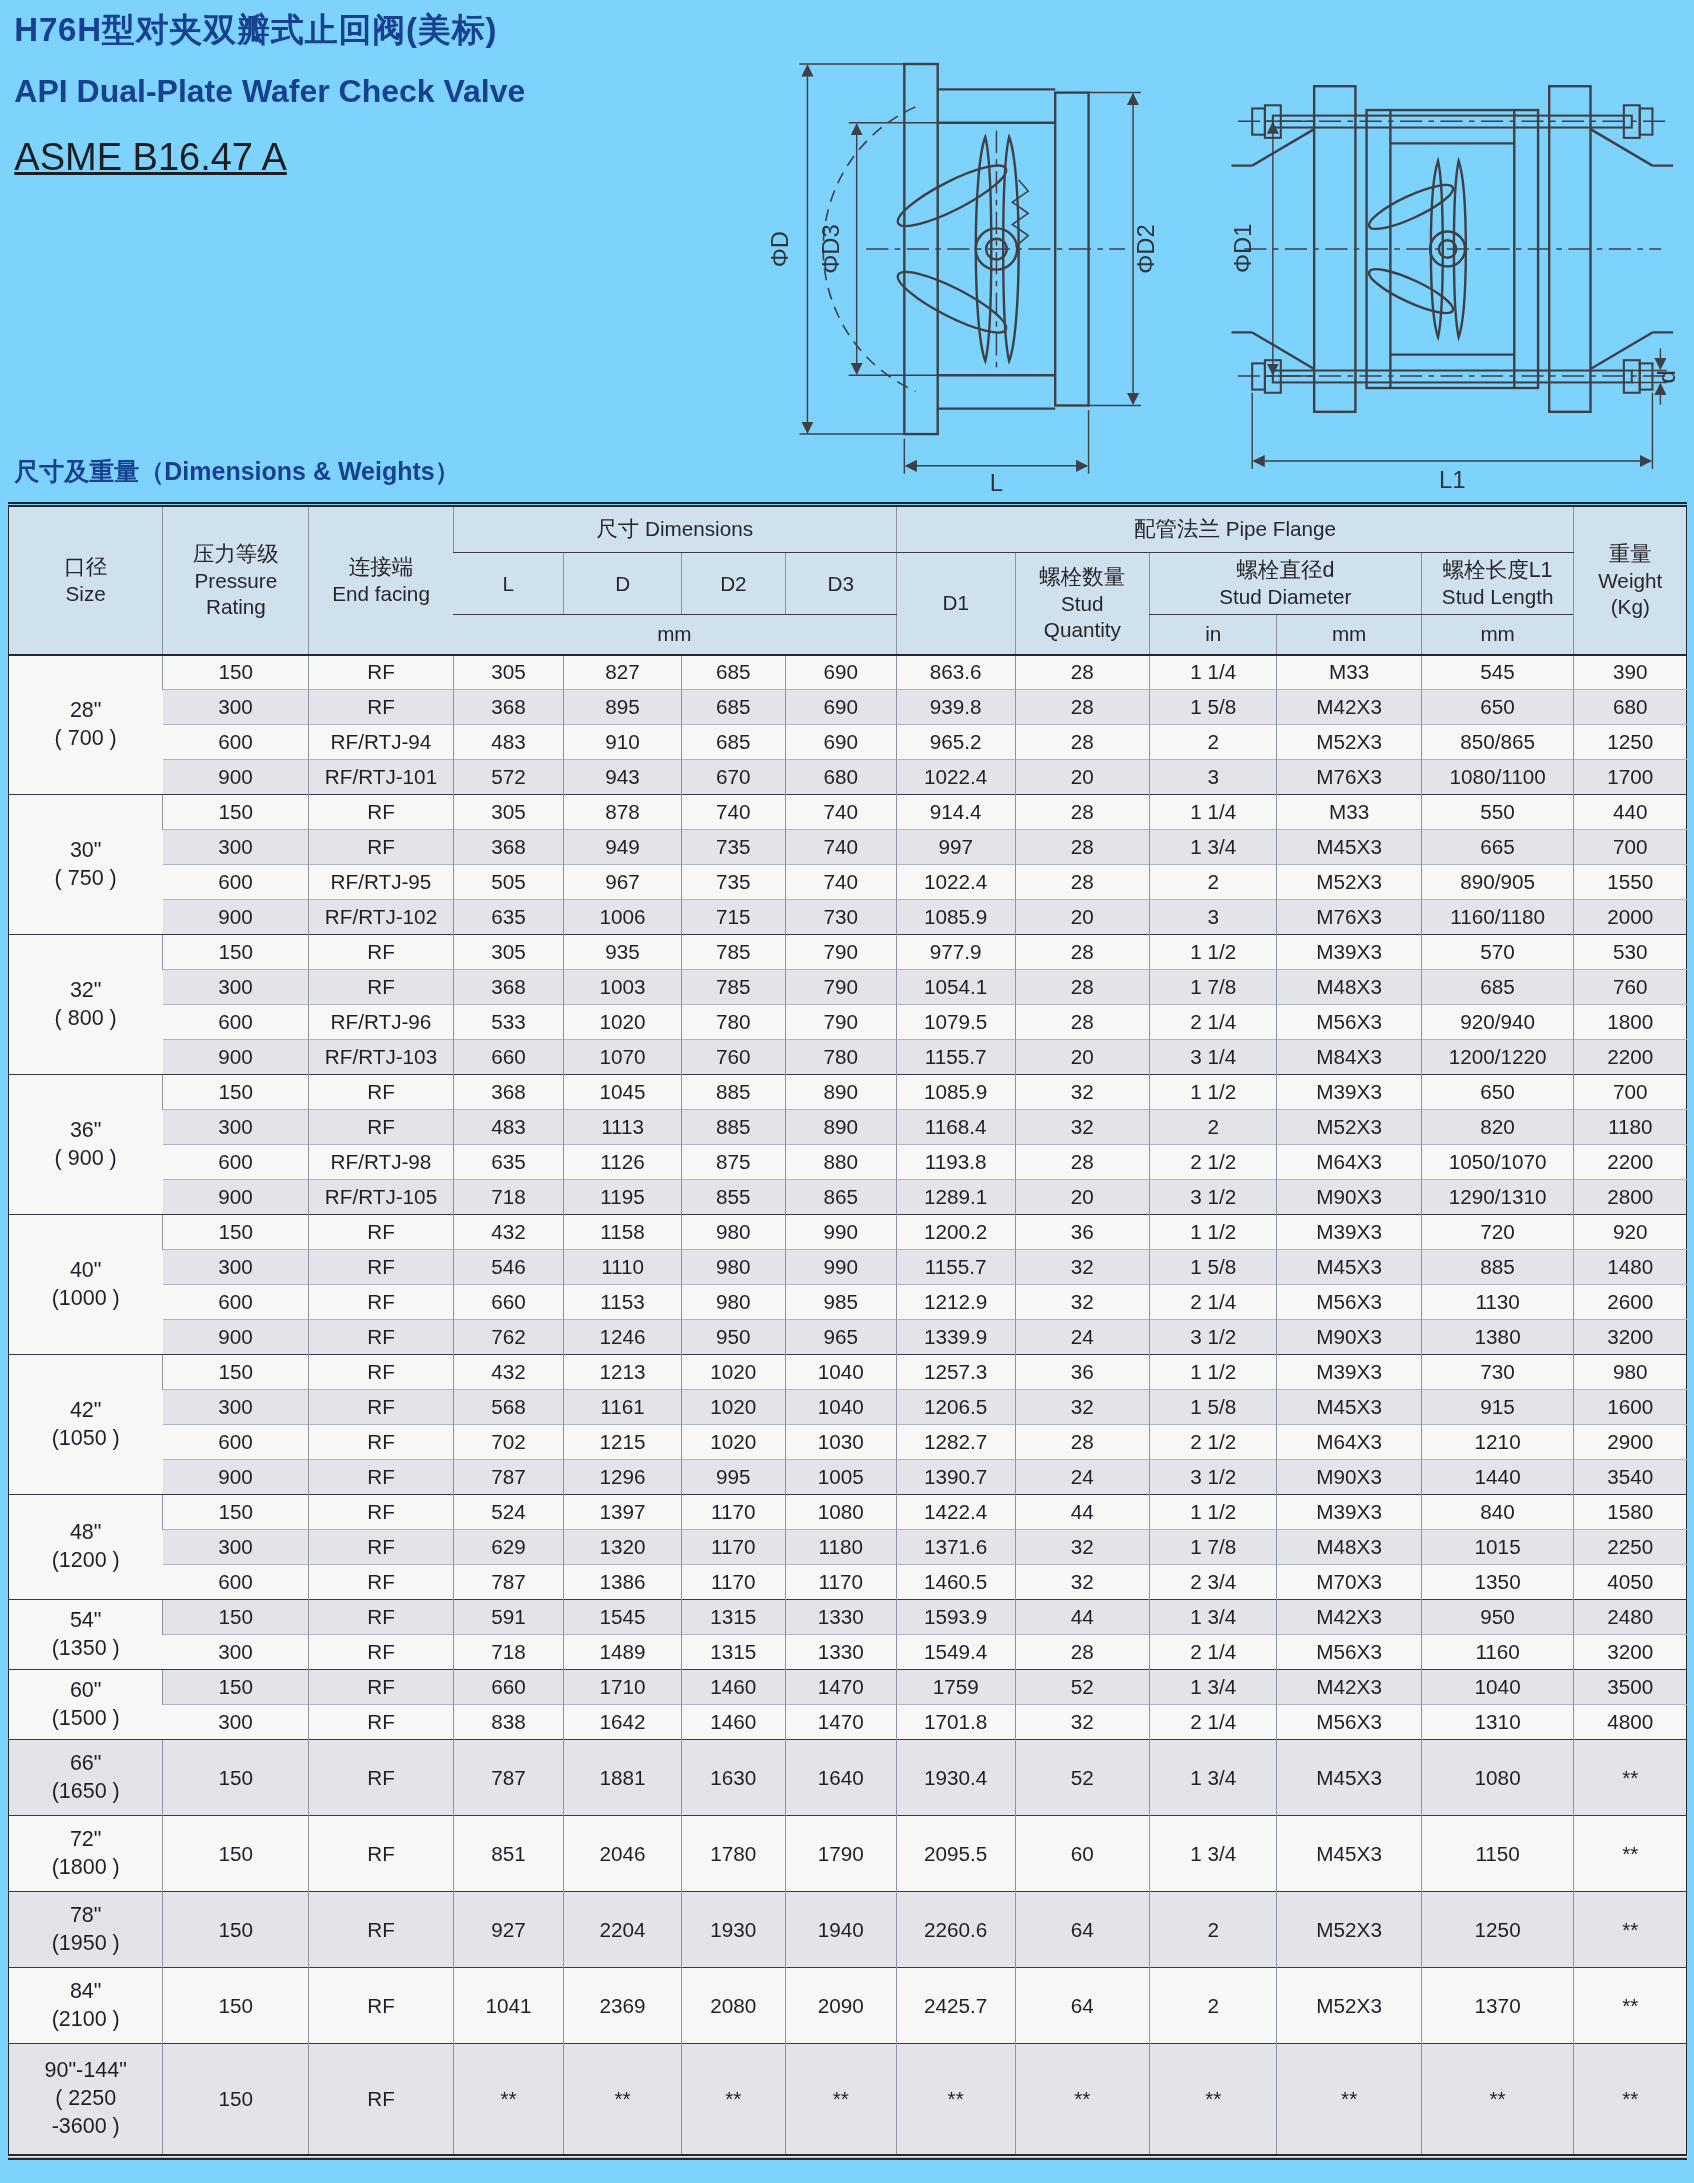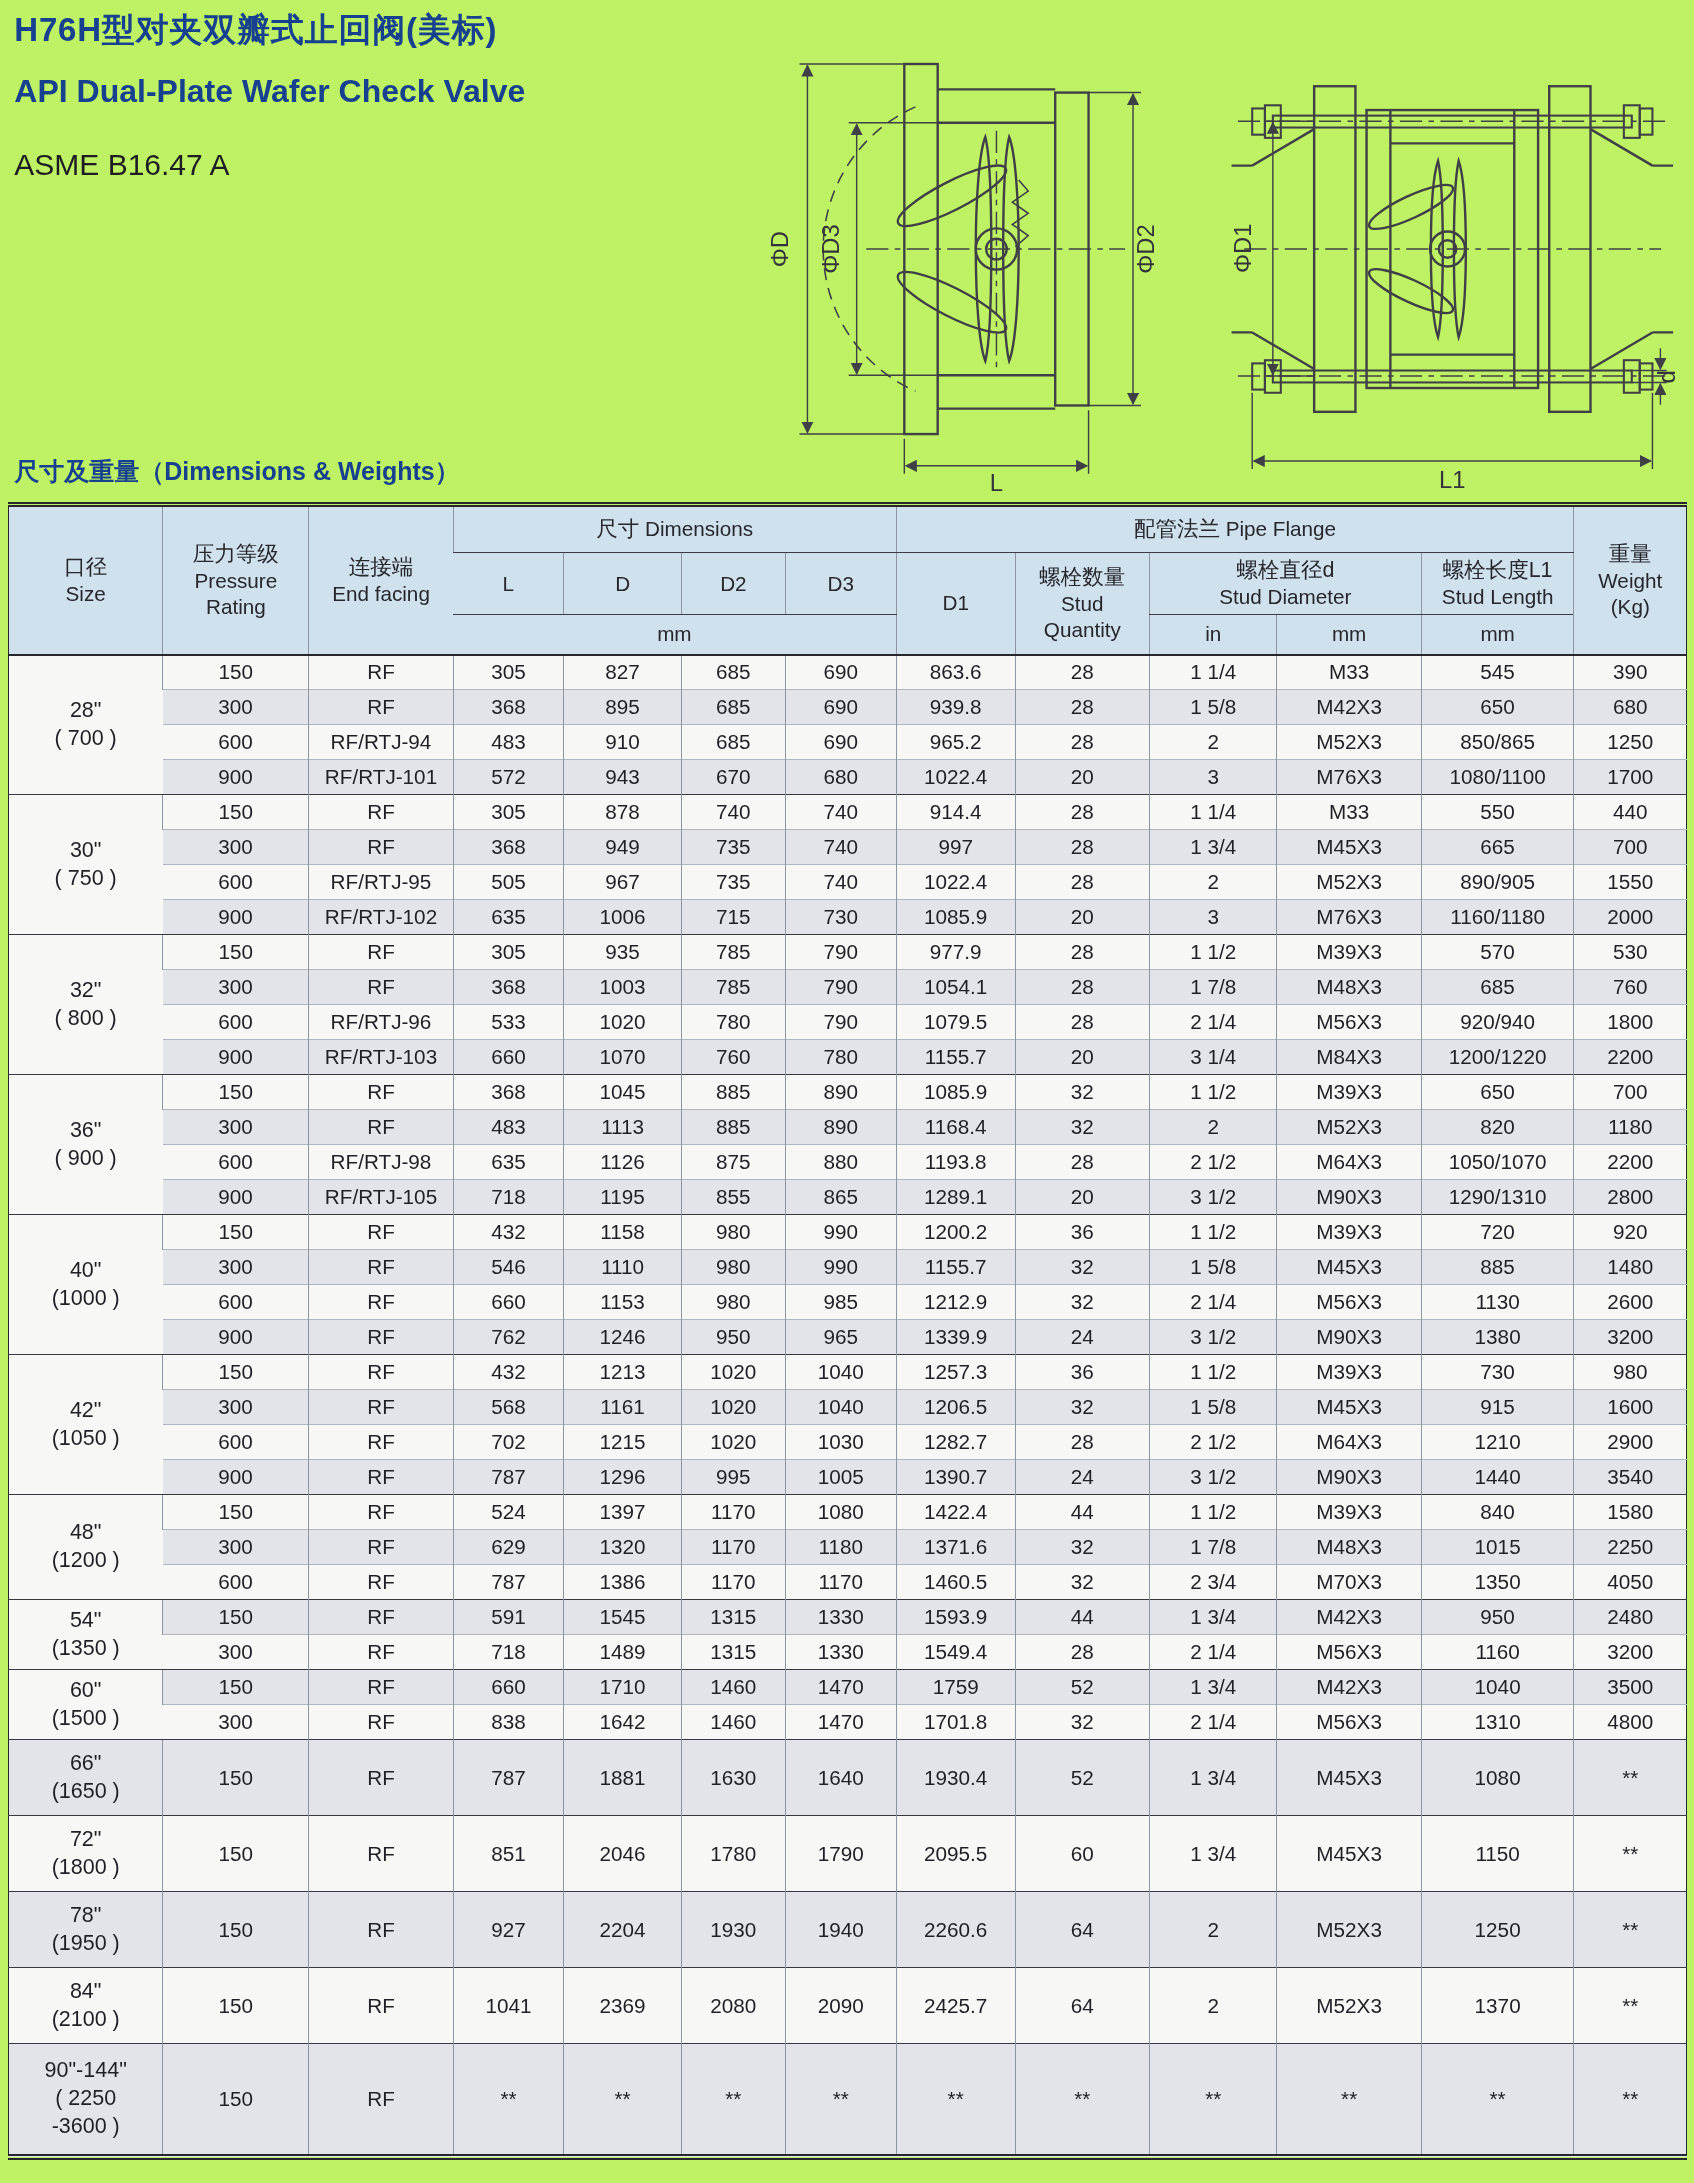--- a/index.html
+++ b/index.html
@@ -1,28 +1,28 @@
 <!DOCTYPE html>
 <html style="font-size:12.7px"><head>
 <meta charset="utf-8">
 <style>
   * { margin:0; padding:0; box-sizing:border-box; }
   html,body { background:#e8e7e2; }
   .page {
     width:1694px; height:2183px; position:relative; overflow:hidden;
-    background:#bef264;
+    background:#7dd3fc;
     font-family:"Liberation Sans", sans-serif;
     color:#202028;
   }
   
   .top { position:relative; height:502px; }
   .titles { position:absolute; left:14.3px; top:8px; }
   .title-cn { font-size:33px; font-weight:bold; color:#17418f; letter-spacing:0.8px; }
   .title-en { font-size:32px; font-weight:bold; color:#17418f; margin-top:20px; }
-  .title-std { font-size:30px; color:#1d1d22; margin-top:38px; }
+  .title-std { font-size:38px; color:#1d1d22; margin-top:26px;text-decoration:underline; }
   .drawing { position:absolute; top:9.5px; }
   .drawing.left  { left:747px; }
   .drawing.right { left:1228px; }
   svg { display:block; }
   .dim-label { font-size:30px; fill:#33333a; font-family:"Liberation Sans",sans-serif; }
   .section-title { position:absolute; left:14.3px; top:455px; font-size:25px; font-weight:bold; color:#17418f; }
   
   .watermark { position:absolute; left:143px; top:755px; pointer-events:none; opacity:.45; }
   
   .tbl-wrap { position:relative; margin:0 8px; }

